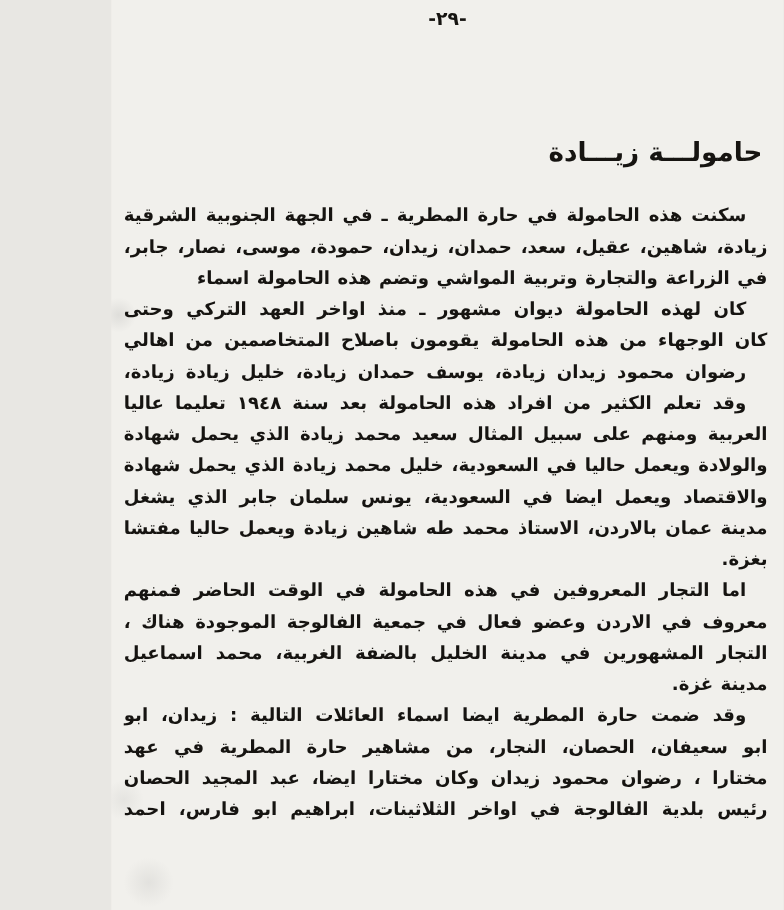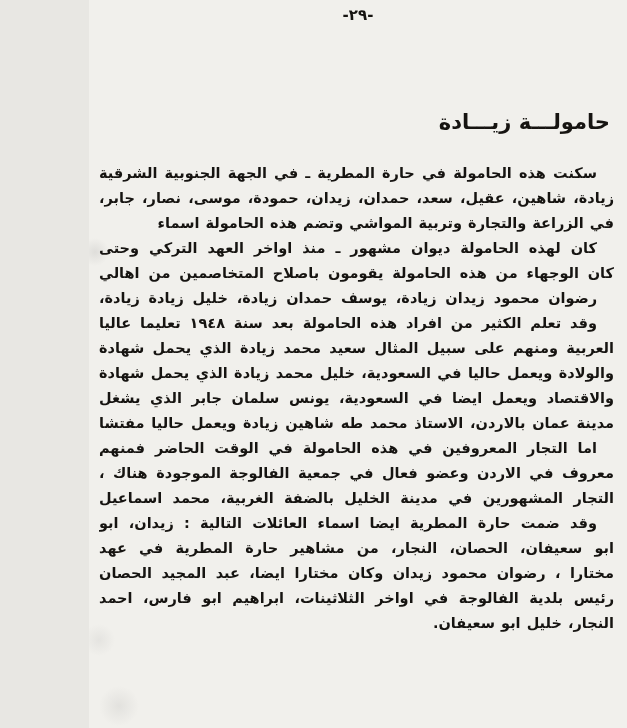--- a/index.html
+++ b/index.html
@@ -77,22 +77,23 @@
       <p class="line justify">زيادة، شاهين، عقيل، سعد، حمدان، زيدان، حمودة، موسى، نصار، جابر، نمر، رضوان.</p>
       <p class="line">في الزراعة والتجارة وتربية المواشي وتضم هذه الحامولة اسماء العائلات التالية :</p>
       <p class="line indent justify">كان لهذه الحامولة ديوان مشهور ـ منذ اواخر العهد التركي وحتى اواخر الاربعينات ـ حيث</p>
       <p class="line justify">كان الوجهاء من هذه الحامولة يقومون باصلاح المتخاصمين من اهالي القرية او اهالي القرى</p>
       <p class="line indent justify">رضوان محمود زيدان زيادة، يوسف حمدان زيادة، خليل زيادة زيادة، احمد شاهين زيادة</p>
       <p class="line indent justify">وقد تعلم الكثير من افراد هذه الحامولة بعد سنة ١٩٤٨ تعليما عاليا ويعمل معظمهم في البلاد</p>
       <p class="line justify">العربية ومنهم على سبيل المثال سعيد محمد زيادة الذي يحمل شهادة الدكتوراه في طب النساء</p>
       <p class="line justify">والولادة ويعمل حاليا في السعودية، خليل محمد زيادة الذي يحمل شهادة الدكتوراه في السياسة</p>
       <p class="line justify">والاقتصاد ويعمل ايضا في السعودية، يونس سلمان جابر الذي يشغل منصب ناظر مدرسة في</p>
       <p class="line justify">مدينة عمان بالاردن، الاستاذ محمد طه شاهين زيادة ويعمل حاليا مفتشا في دائرة التربية والتعليم</p>
+      <p class="line">بغزة.</p>
       <p class="line indent justify">اما التجار المعروفين في هذه الحامولة في الوقت الحاضر فمنهم محمد احمد نمر زيادة وهو تاجر</p>
       <p class="line justify">معروف في الاردن وعضو فعال في جمعية الفالوجة الموجودة هناك ، حسين عبد جابر زيادة احد</p>
       <p class="line justify">التجار المشهورين في مدينة الخليل بالضفة الغربية، محمد اسماعيل زيادة احد التجار المعروفين في</p>
+      <p class="line">مدينة غزة.</p>
       <p class="line indent justify">وقد ضمت حارة المطرية ايضا اسماء العائلات التالية : زيدان، ابو فارس، طباشة، عساف،</p>
       <p class="line justify">ابو سعيفان، الحصان، النجار، من مشاهير حارة المطرية في عهد الانتداب ابراهيم علي النجار كان</p>
       <p class="line justify">مختارا ، رضوان محمود زيدان وكان مختارا ايضا، عبد المجيد الحصان الذي شغل منصب نائب</p>
       <p class="line justify">رئيس بلدية الفالوجة في اواخر الثلاثينات، ابراهيم ابو فارس، احمد يوسف ابو فارس، عبد العزيز</p>
-      <p class="line">النجار، خليل ابو سعيفان.</p>
     </div>
 </div>
 
 </body></html>

